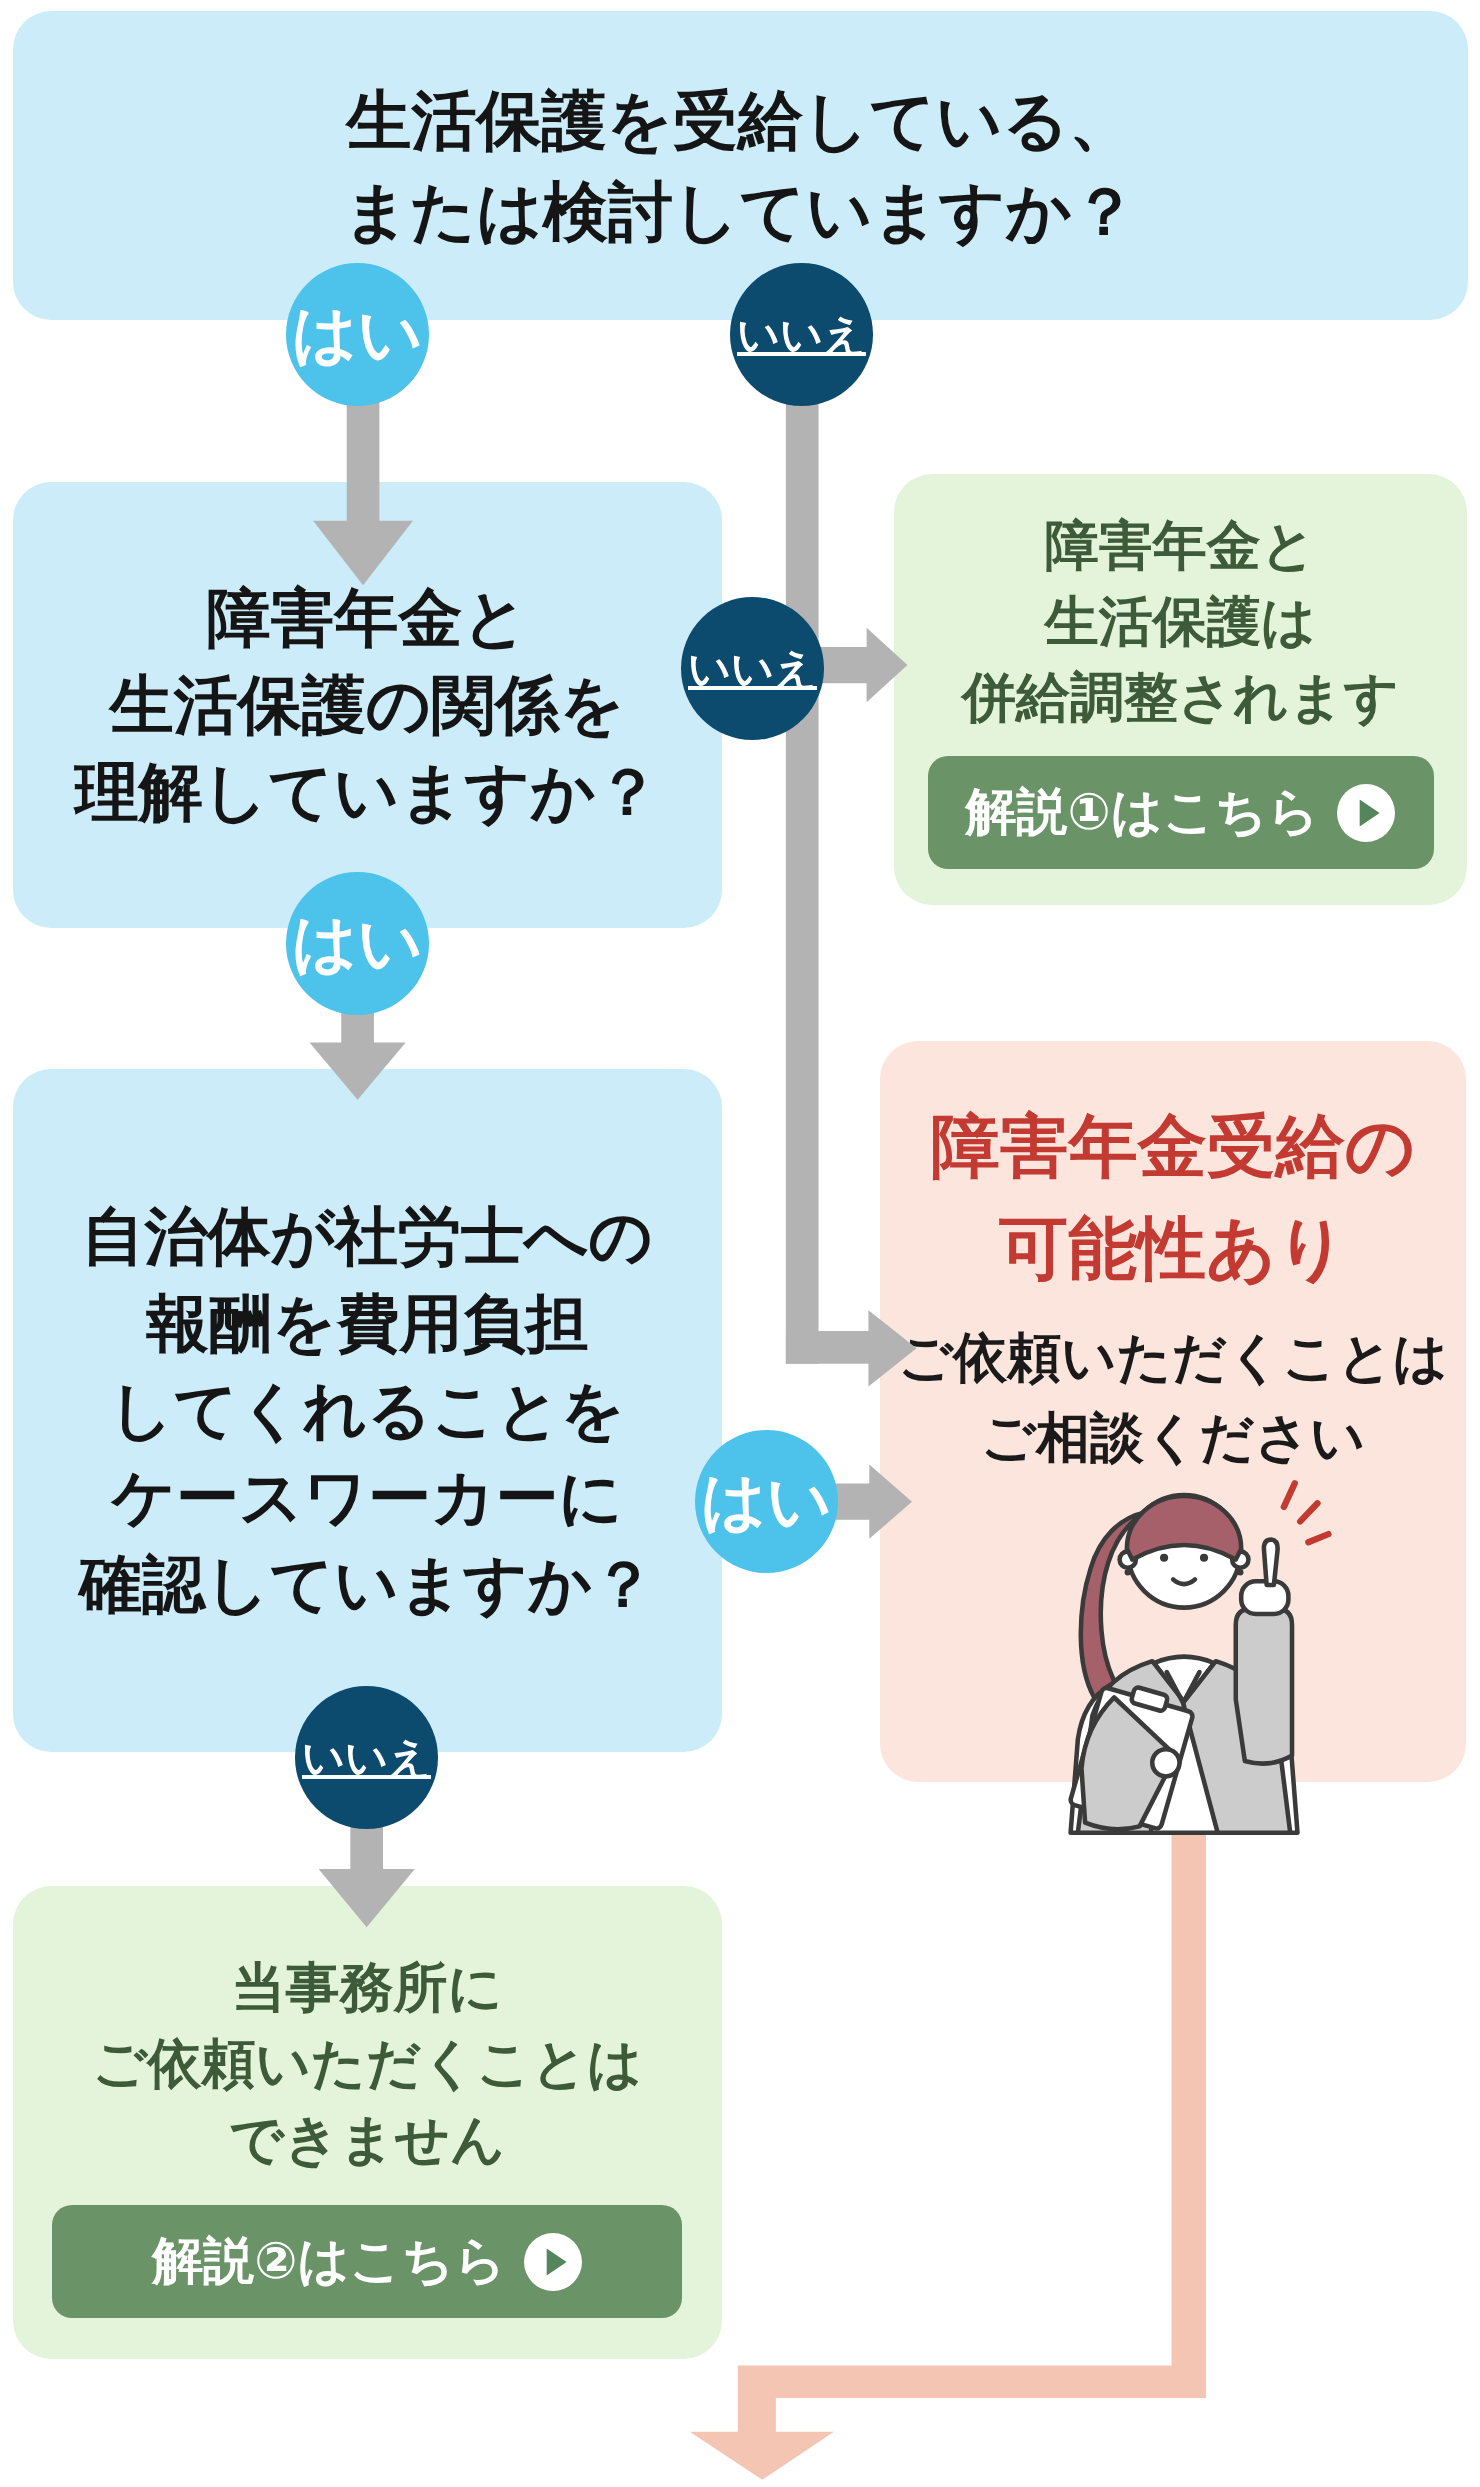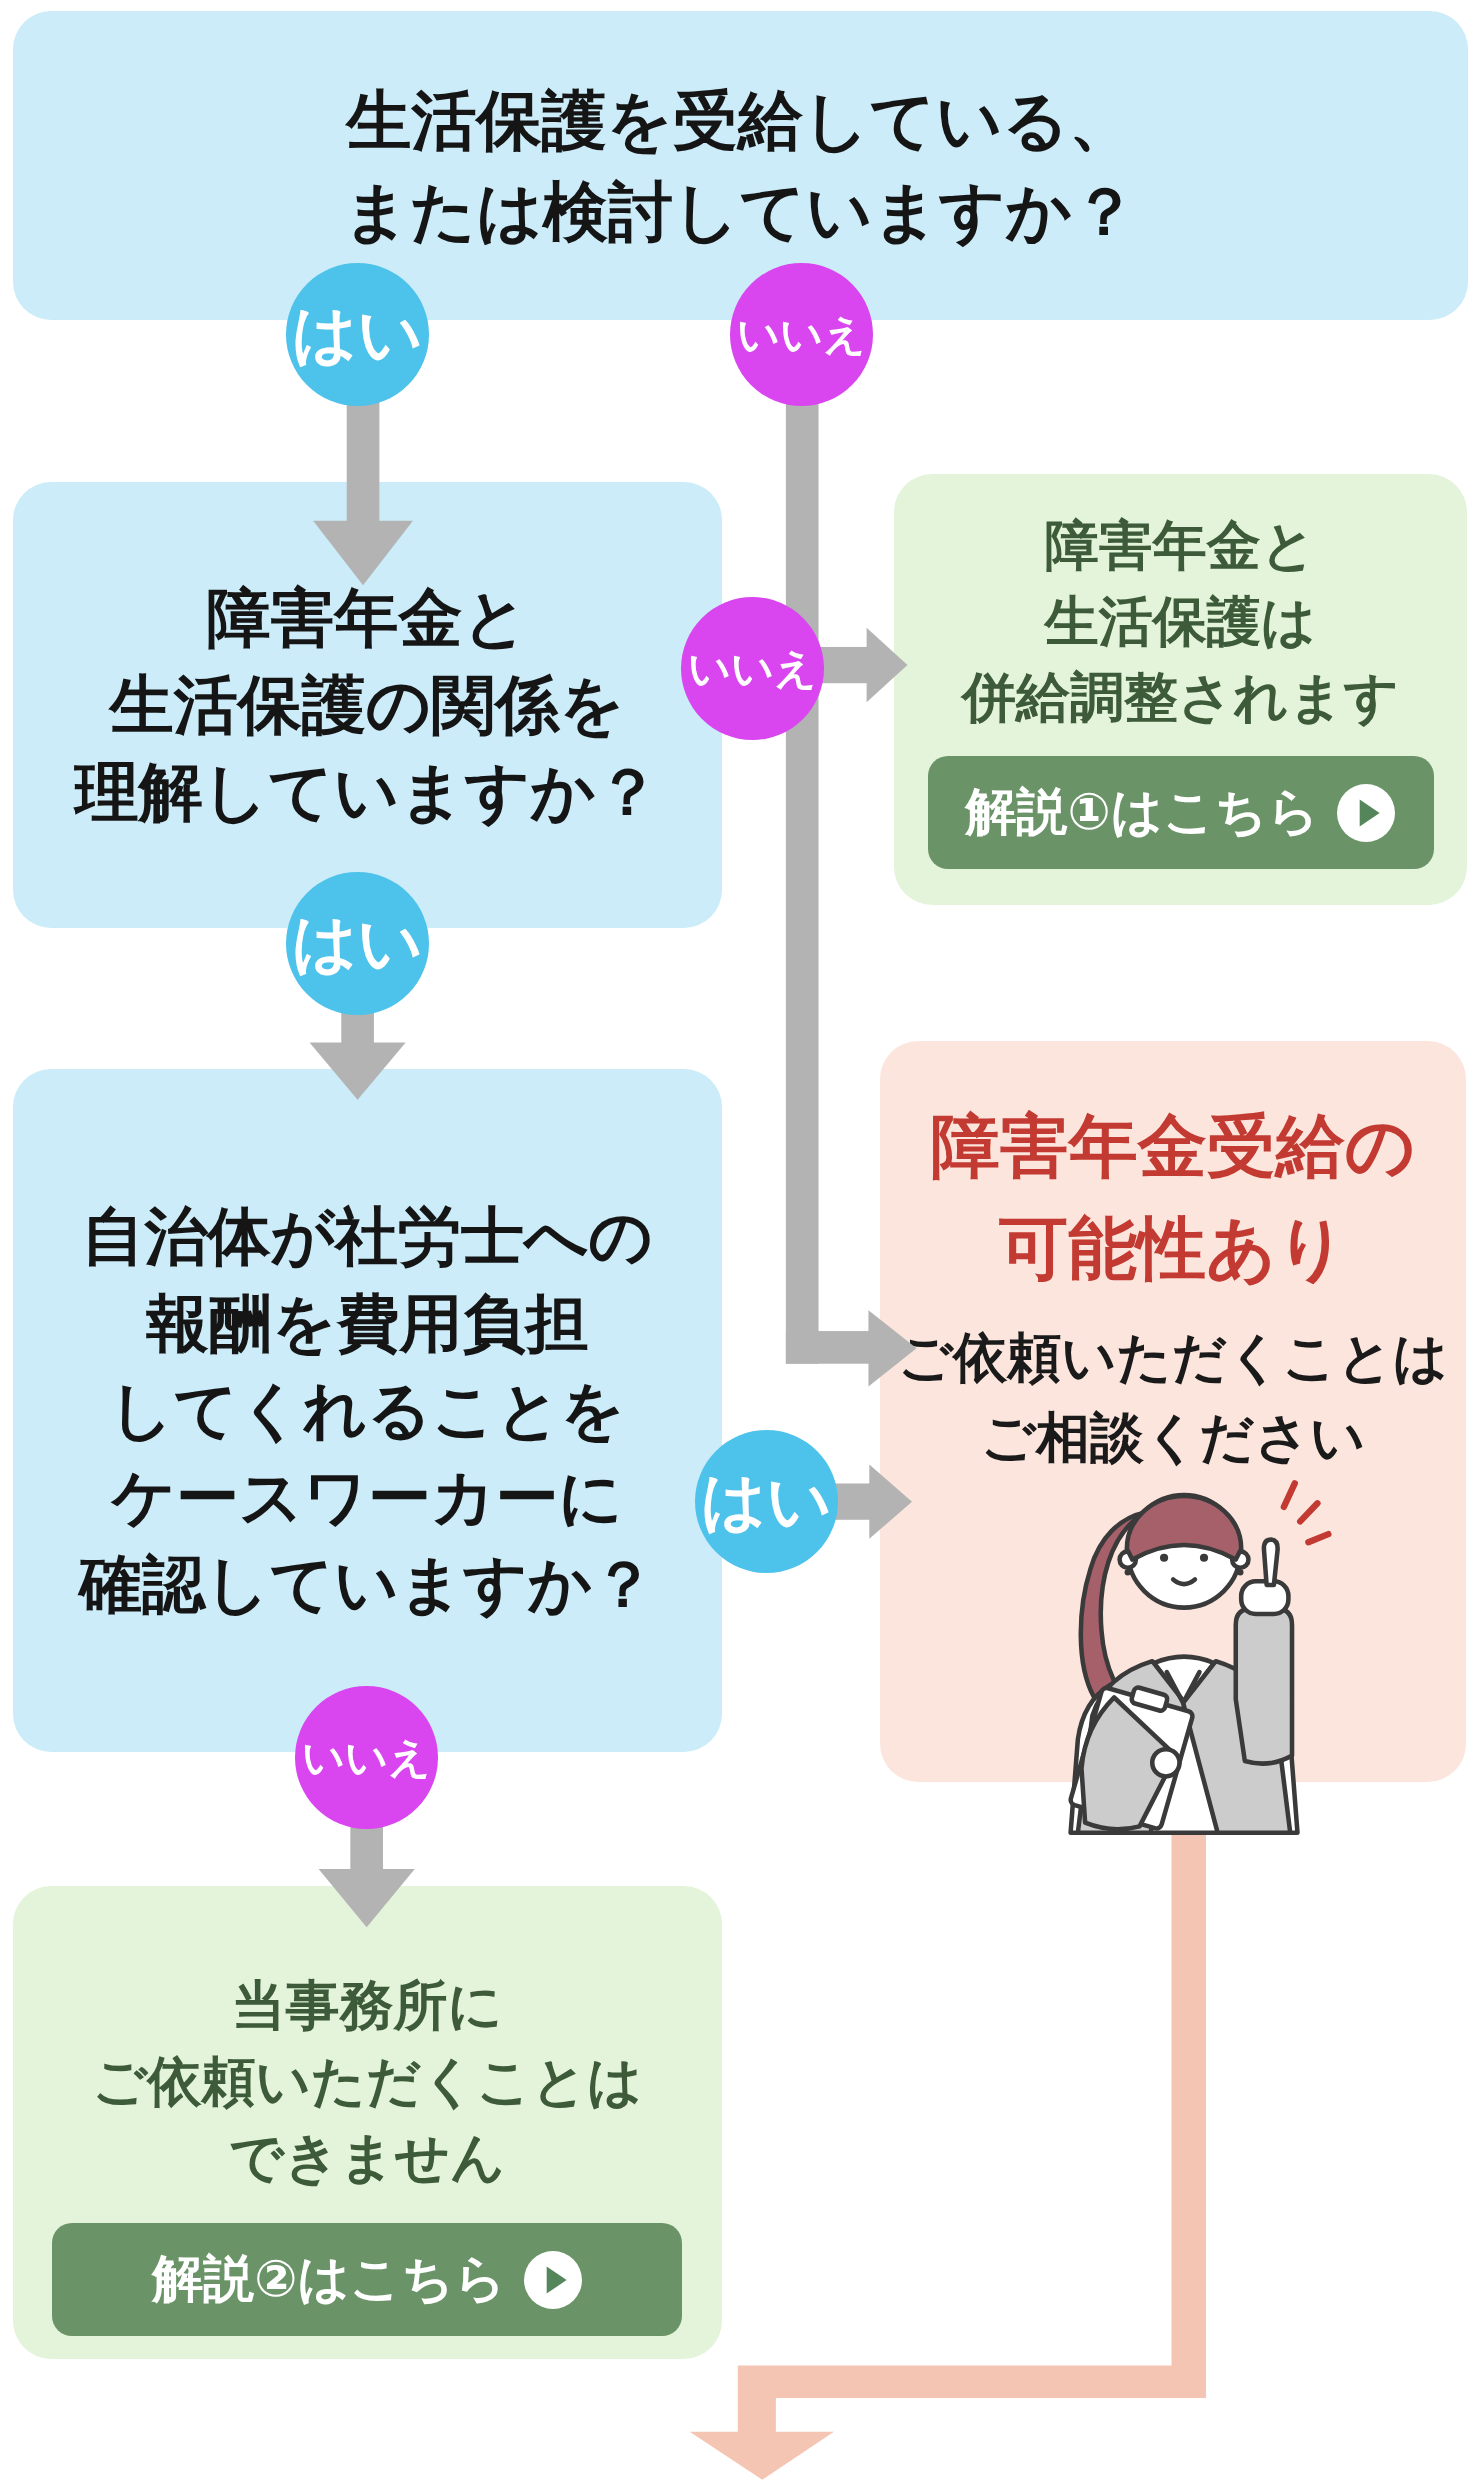--- a/index.html
+++ b/index.html
@@ -14,21 +14,21 @@
 
   .q1{left:12.7px;top:11px;width:1455px;height:309px;}
   .q1 .t{font-size:65px;line-height:91px;}
   .q2{left:12.7px;top:482px;width:709px;height:446px;}
   .q2 .t{font-size:64px;line-height:87px;}
   .q3{left:12.7px;top:1069px;width:709px;height:683px;}
   .q3 .t{font-size:63px;line-height:87px;}
 
   .adjust{left:894px;top:474px;width:573px;height:431px;padding-top:34px;}
   .adjust .t{font-size:54px;line-height:76px;}
-  .reject{left:12.7px;top:1886px;width:709px;height:473px;padding-top:82px;}
+  .reject{left:12.7px;top:1886px;width:709px;height:473px;padding-top:64px;}
   .reject .t{font-size:54px;line-height:76px;}
 
   .possible{left:880px;top:1041px;width:586px;height:741px;background:#fce5dd;padding-top:54px;gap:10px;}
   .possible .title{font-size:69px;line-height:102px;color:#c23a31;}
   .possible .sub{font-size:54px;line-height:80px;color:#1a1a1a;margin-top:9px;}
 
   .btn{
     display:flex;align-items:center;justify-content:center;gap:18px;
     background:#6b9368;color:#ffffff;border:none;border-radius:20px;
     font-family:inherit;font-weight:800;cursor:pointer;text-align:center;
@@ -37,21 +37,21 @@
   .btn1{width:506px;height:113px;margin-top:20px;}
   .btn2{width:630px;height:113px;margin-top:27px;}
   .play{width:58px;height:58px;border-radius:50%;background:#ffffff;display:flex;align-items:center;justify-content:center;flex:0 0 auto;}
   .play svg{display:block;}
 
   .chip{
     position:absolute;width:143px;height:143px;border-radius:50%;z-index:3;
     display:flex;align-items:center;justify-content:center;color:#ffffff;
   }
   .chip.yes{background:#4dc2ea;font-size:64px;}
-  .chip.no{background:#d946ef;font-size:42px;}
+  .chip.no{background:#0c4a6e;font-size:42px;text-decoration:underline;}
   .chip-yes1{left:286px;top:263px;}
   .chip-no1{left:730px;top:263px;}
   .chip-yes2{left:286px;top:872px;}
   .chip-no2{left:681px;top:597px;}
   .chip-yes3{left:695px;top:1430px;}
   .chip-no3{left:295px;top:1686px;}
 
   .arrows{position:absolute;left:0;top:0;z-index:2;pointer-events:none;}
   .woman{position:absolute;left:998px;top:1456px;z-index:4;pointer-events:none;}
 </style>

